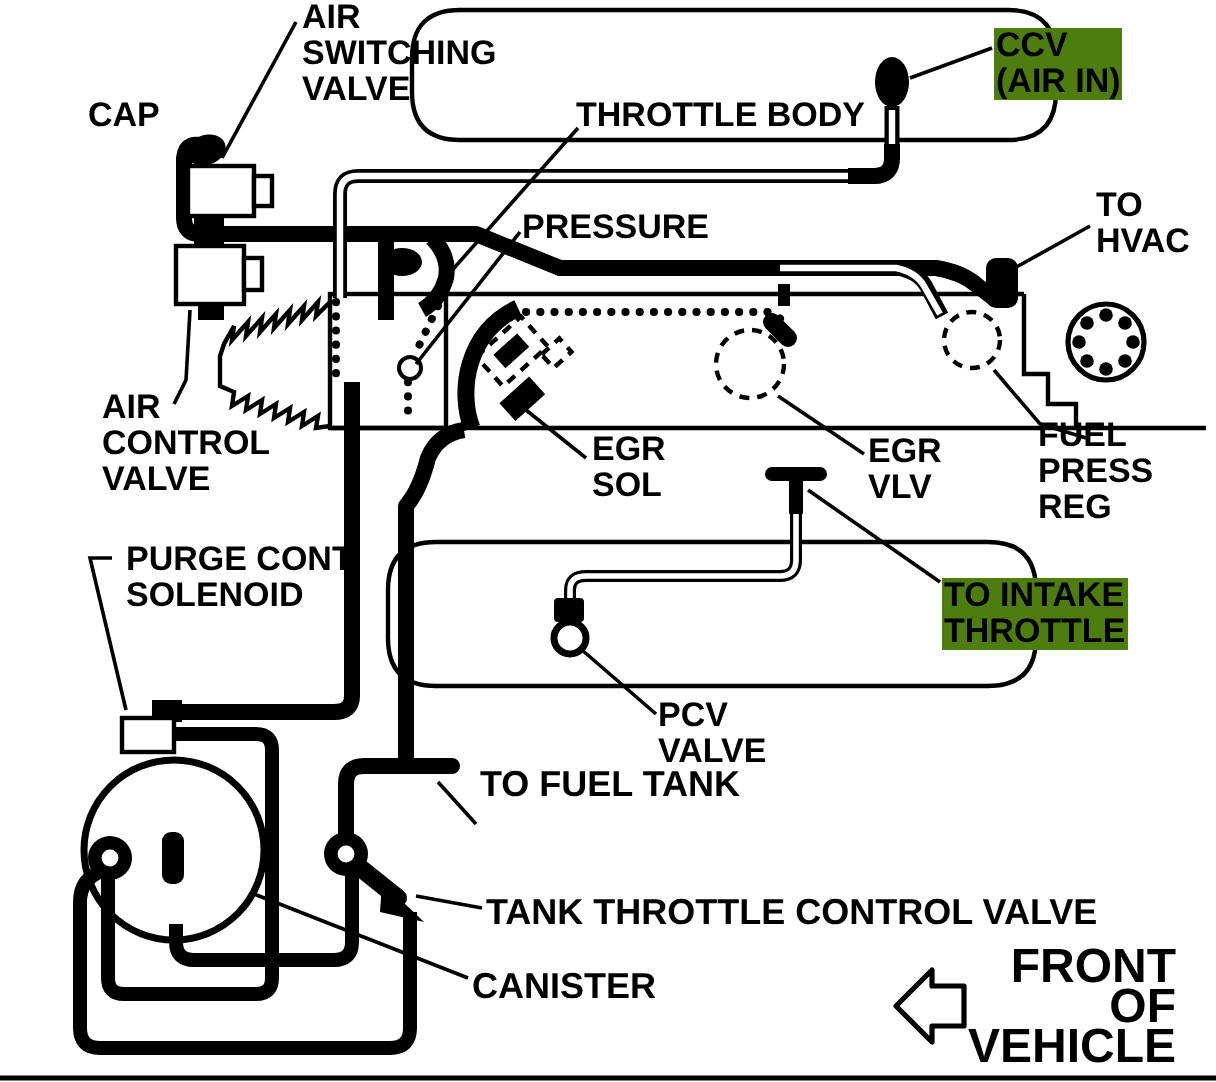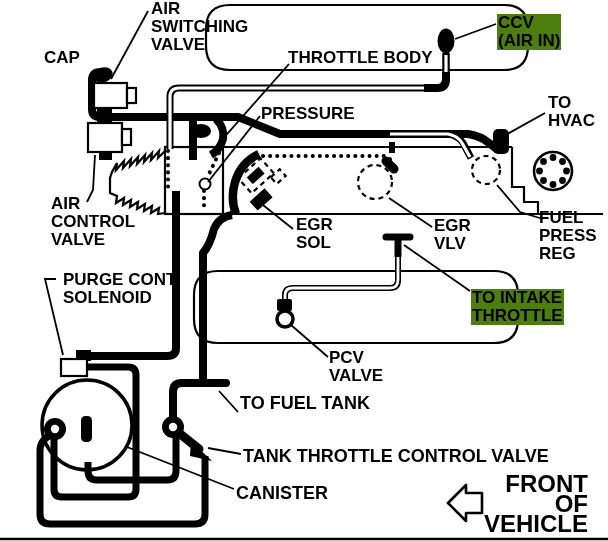--- a/index.html
+++ b/index.html
@@ -170,29 +170,29 @@
   <div class="lbl" style="left:261px;top:105px">PRESSURE</div>
   <div class="lbl" style="left:548px;top:94px">TO
 HVAC</div>
   <div class="lbl" style="left:51px;top:195px">AIR
 CONTROL
 VALVE</div>
   <div class="lbl" style="left:296px;top:216px">EGR
 SOL</div>
   <div class="lbl" style="left:434px;top:217px">EGR
 VLV</div>
-  <div class="lbl" style="left:539px;top:209px">FUEL
+  <div class="lbl" style="left:519px;top:209px">FUEL
 PRESS
 REG</div>
   <div class="lbl" style="left:63px;top:271px">PURGE CONT
 SOLENOID</div>
   <div class="lbl bgwhite" style="left:471px;top:289px">TO INTAKE
 THROTTLE</div>
   <div class="lbl" style="left:329px;top:349px">PCV
 VALVE</div>
-  <div class="lbl big" style="left:240px;top:393px">TO FUEL TANK</div>
+  <div class="lbl big" style="left:240px;top:382px">TO FUEL TANK</div>
   <div class="lbl big" style="left:243px;top:446px">TANK THROTTLE CONTROL VALVE</div>
   <div class="lbl big" style="left:236px;top:483px">CANISTER</div>
   <div class="lbl front" style="left:478px;top:474px">FRONT
 OF
 VEHICLE</div>
 
 </div>
 
 </body></html>

